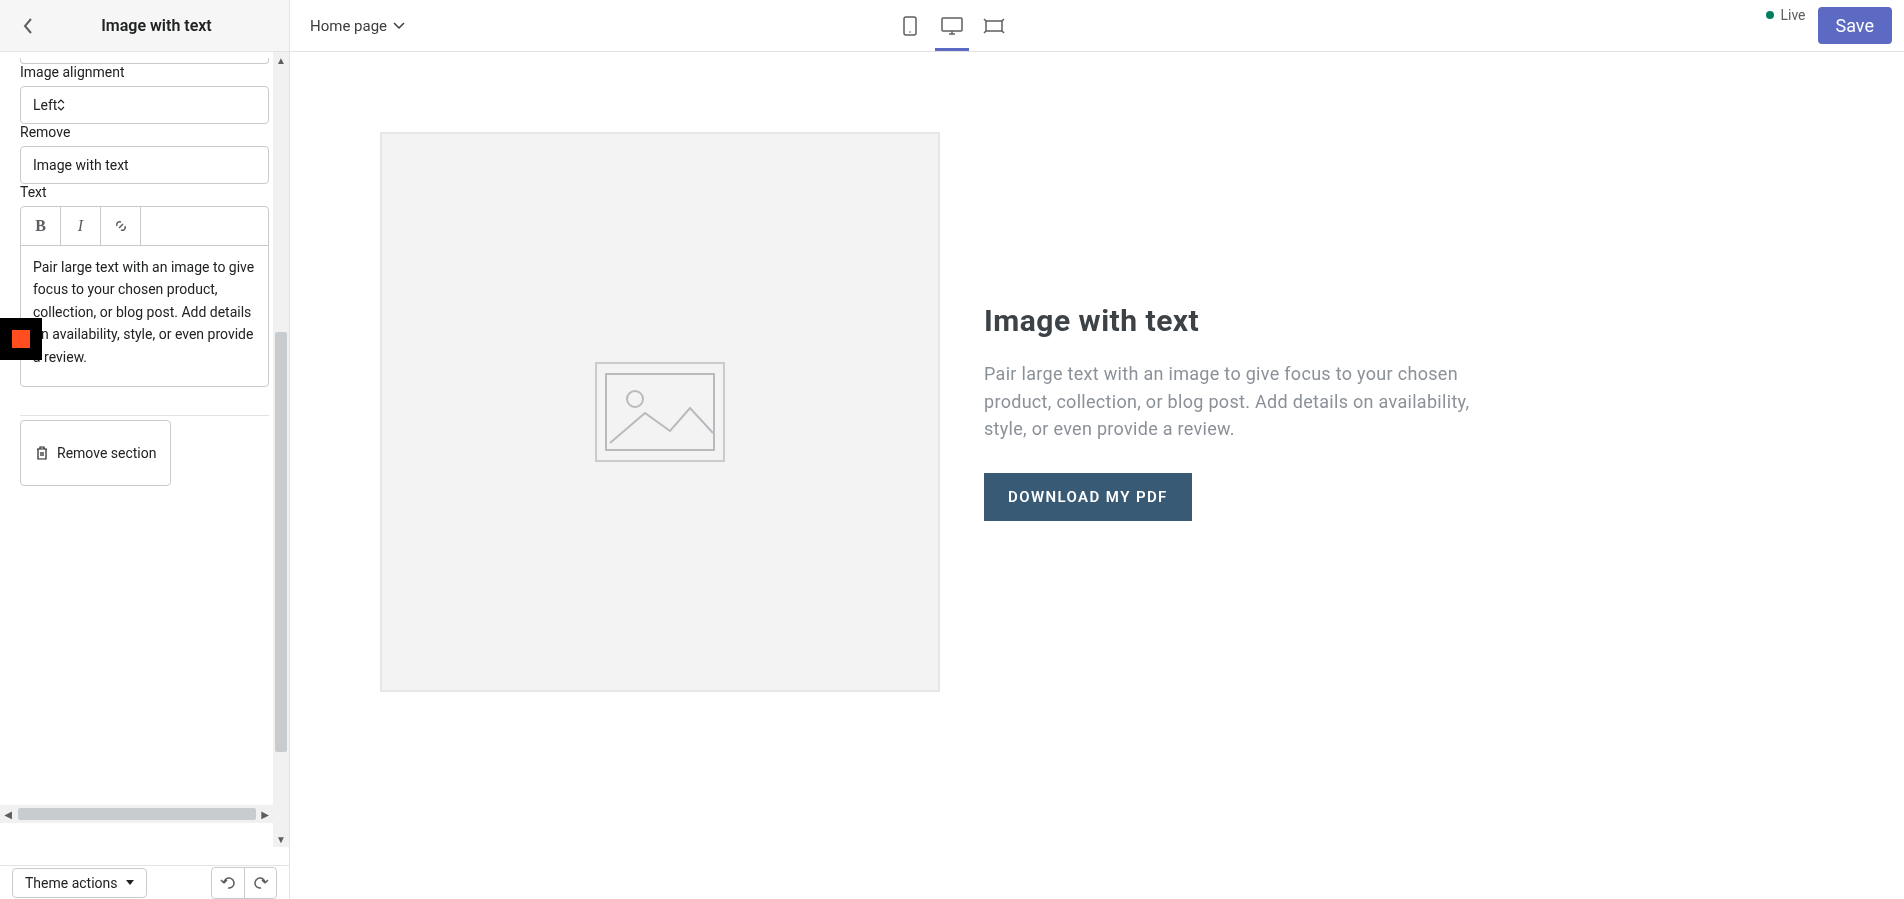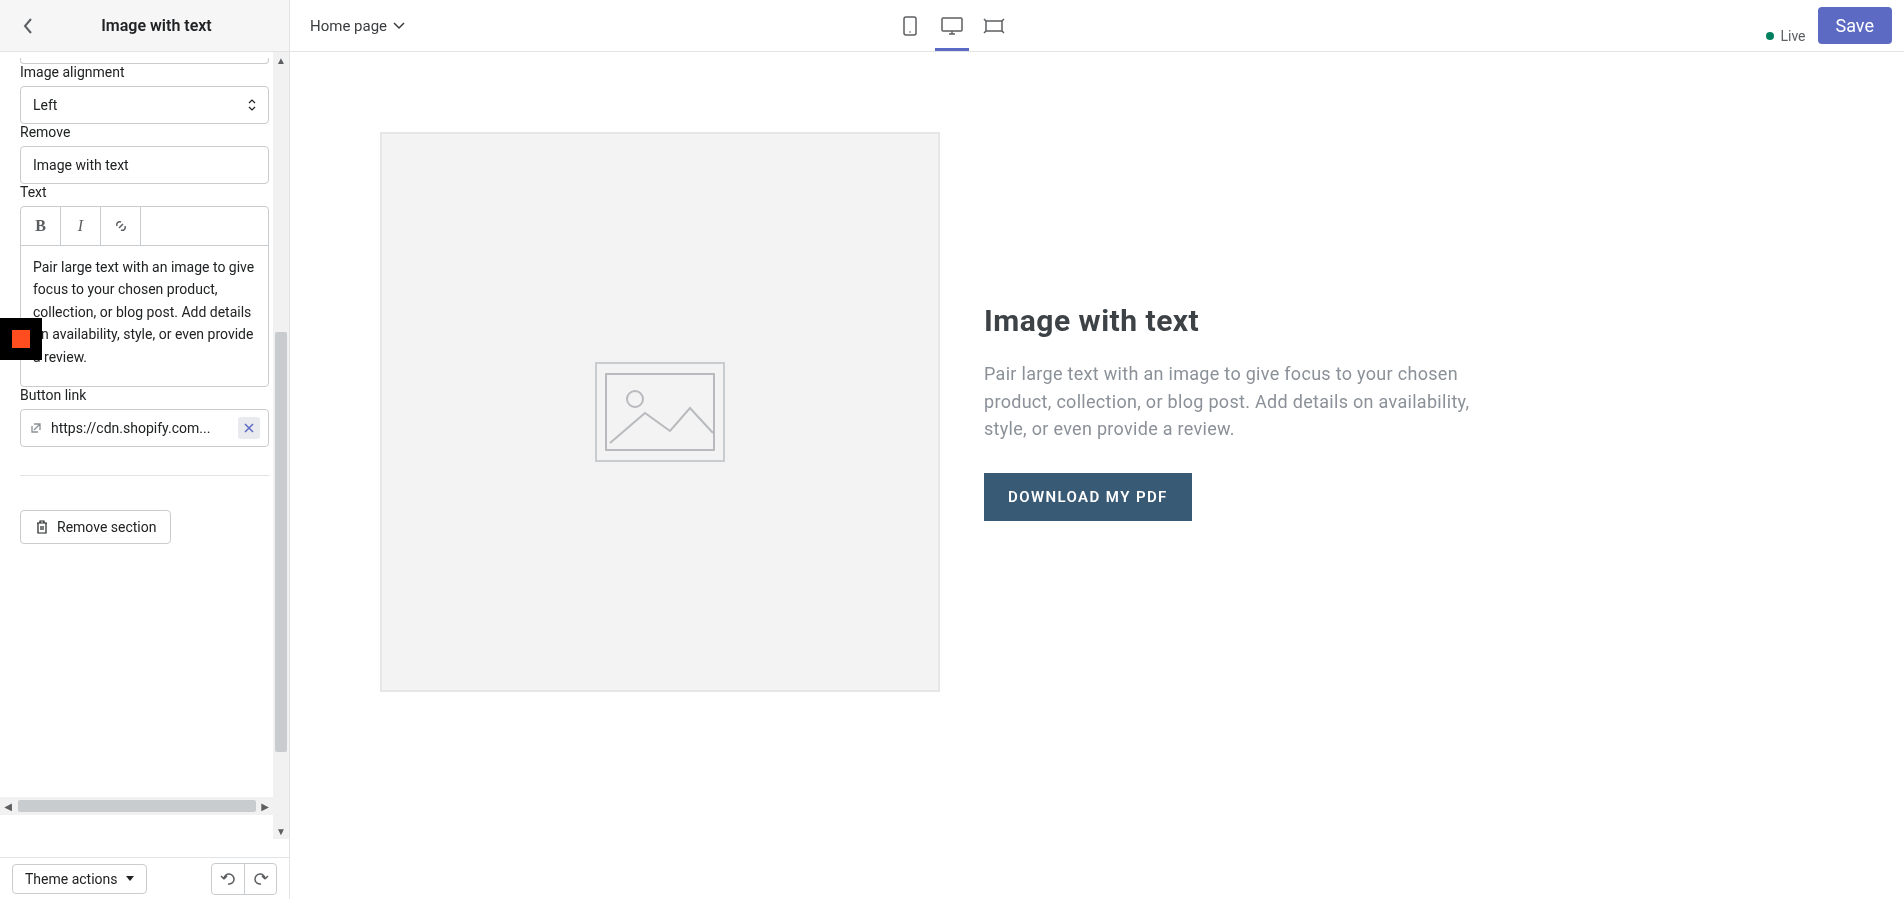--- a/index.html
+++ b/index.html
@@ -82,21 +82,21 @@
   bottom: -1px;
   left: -6px;
   right: -6px;
   height: 3px;
   background: #5c6ac4;
 }
 .topbar-right {
   margin-left: auto;
   margin-right: 12px;
   display: flex;
-  align-items: flex-end;
+  align-items: flex-start;
   gap: 12px;
 }
 .live-indicator {
   display: flex;
   align-items: center;
   gap: 6px;
   font-size: 14px;
   color: #5c5f62;
 }
 .live-dot {
@@ -145,21 +145,21 @@
   width: 100%;
   height: 38px;
   border: 1px solid #c9cccf;
   border-radius: 4px;
   background: #fff;
   padding: 0 12px;
   font-size: 14px;
   color: #202223;
   display: flex;
   align-items: center;
-  justify-content: space-between;
+  justify-content: flex-start;
   cursor: pointer;
 }
 .text-input {
   width: 100%;
   height: 38px;
   border: 1px solid #c9cccf;
   border-radius: 4px;
   padding: 0 12px;
   font-size: 14px;
   color: #202223;
@@ -222,28 +222,28 @@
   cursor: pointer;
   color: #5c6ac4;
   font-size: 14px;
 }
 .sidebar-divider {
   height: 1px;
   background: #e1e3e5;
   margin-top: 28px;
 }
 .remove-section-btn {
-  margin-top: 34px;
+  margin-top: 4px;
   display: inline-flex;
   align-items: center;
   gap: 8px;
   border: 1px solid #c9cccf;
   border-radius: 4px;
   background: #fff;
-  padding: 8px 14px;
+  padding: 24px 14px;
   font-size: 14px;
   color: #202223;
   cursor: pointer;
 }
 .sb-scrollbar-v {
   position: absolute;
   right: 0;
   top: 0;
   bottom: 18px;
   width: 16px;
@@ -286,21 +286,21 @@
 .sb-thumb-h {
   position: absolute;
   top: 3px;
   left: 18px;
   height: 12px;
   width: 238px;
   background: #c9cccf;
   border-radius: 2px;
 }
 .sidebar-footer {
-  height: 42px;
+  height: 34px;
   border-top: 1px solid #e1e3e5;
   padding: 0 12px;
   display: flex;
   align-items: center;
   justify-content: space-between;
   background: #fff;
 }
 .theme-actions-btn {
   display: inline-flex;
   align-items: center;
@@ -493,34 +493,20 @@
                 <svg width="16" height="16" viewBox="0 0 16 16">
                     <path d="M6 10 L10 6 M4 8 A3 3 0 0 1 8 4 M12 8 A3 3 0 0 1 8 12" stroke="currentColor" stroke-width="1.5" fill="none"></path>
                   </svg>
               </div>
             </div>
             <div class="richtext-content">Pair large text with an image to give focus to your chosen product, collection, or blog post. Add details on availability, style, or even provide a review.</div>
           </div>
         </div>
 
 
-        <div class="field-group">
-          <div class="field-label">Button link</div>
-          <div class="link-input">
-            <svg width="14" height="14" viewBox="0 0 14 14" style="color:#8c9196">
-                <path d="M5 3 H11 V9 M11 3 L5 9 M3 5 V11 H9" stroke="currentColor" stroke-width="1.3" fill="none"></path>
-              </svg>
-            <span class="link-text">https://cdn.shopify.com...</span>
-            <div class="link-clear">
-              <svg width="10" height="10" viewBox="0 0 10 10">
-                  <path d="M1 1 L9 9 M9 1 L1 9" stroke="currentColor" stroke-width="1.5"></path>
-                </svg>
-            </div>
-          </div>
-        </div>
 
         <div class="sidebar-divider"></div>
 
         <button class="remove-section-btn">
           <svg width="14" height="14" viewBox="0 0 14 14">
               <path d="M2 3 H12 M5 3 V1 H9 V3 M3 3 V13 H11 V3 M6 6 V10 M8 6 V10" stroke="currentColor" stroke-width="1.2" fill="none"></path>
             </svg>
           <span>Remove section</span>
         </button>
       </div>

